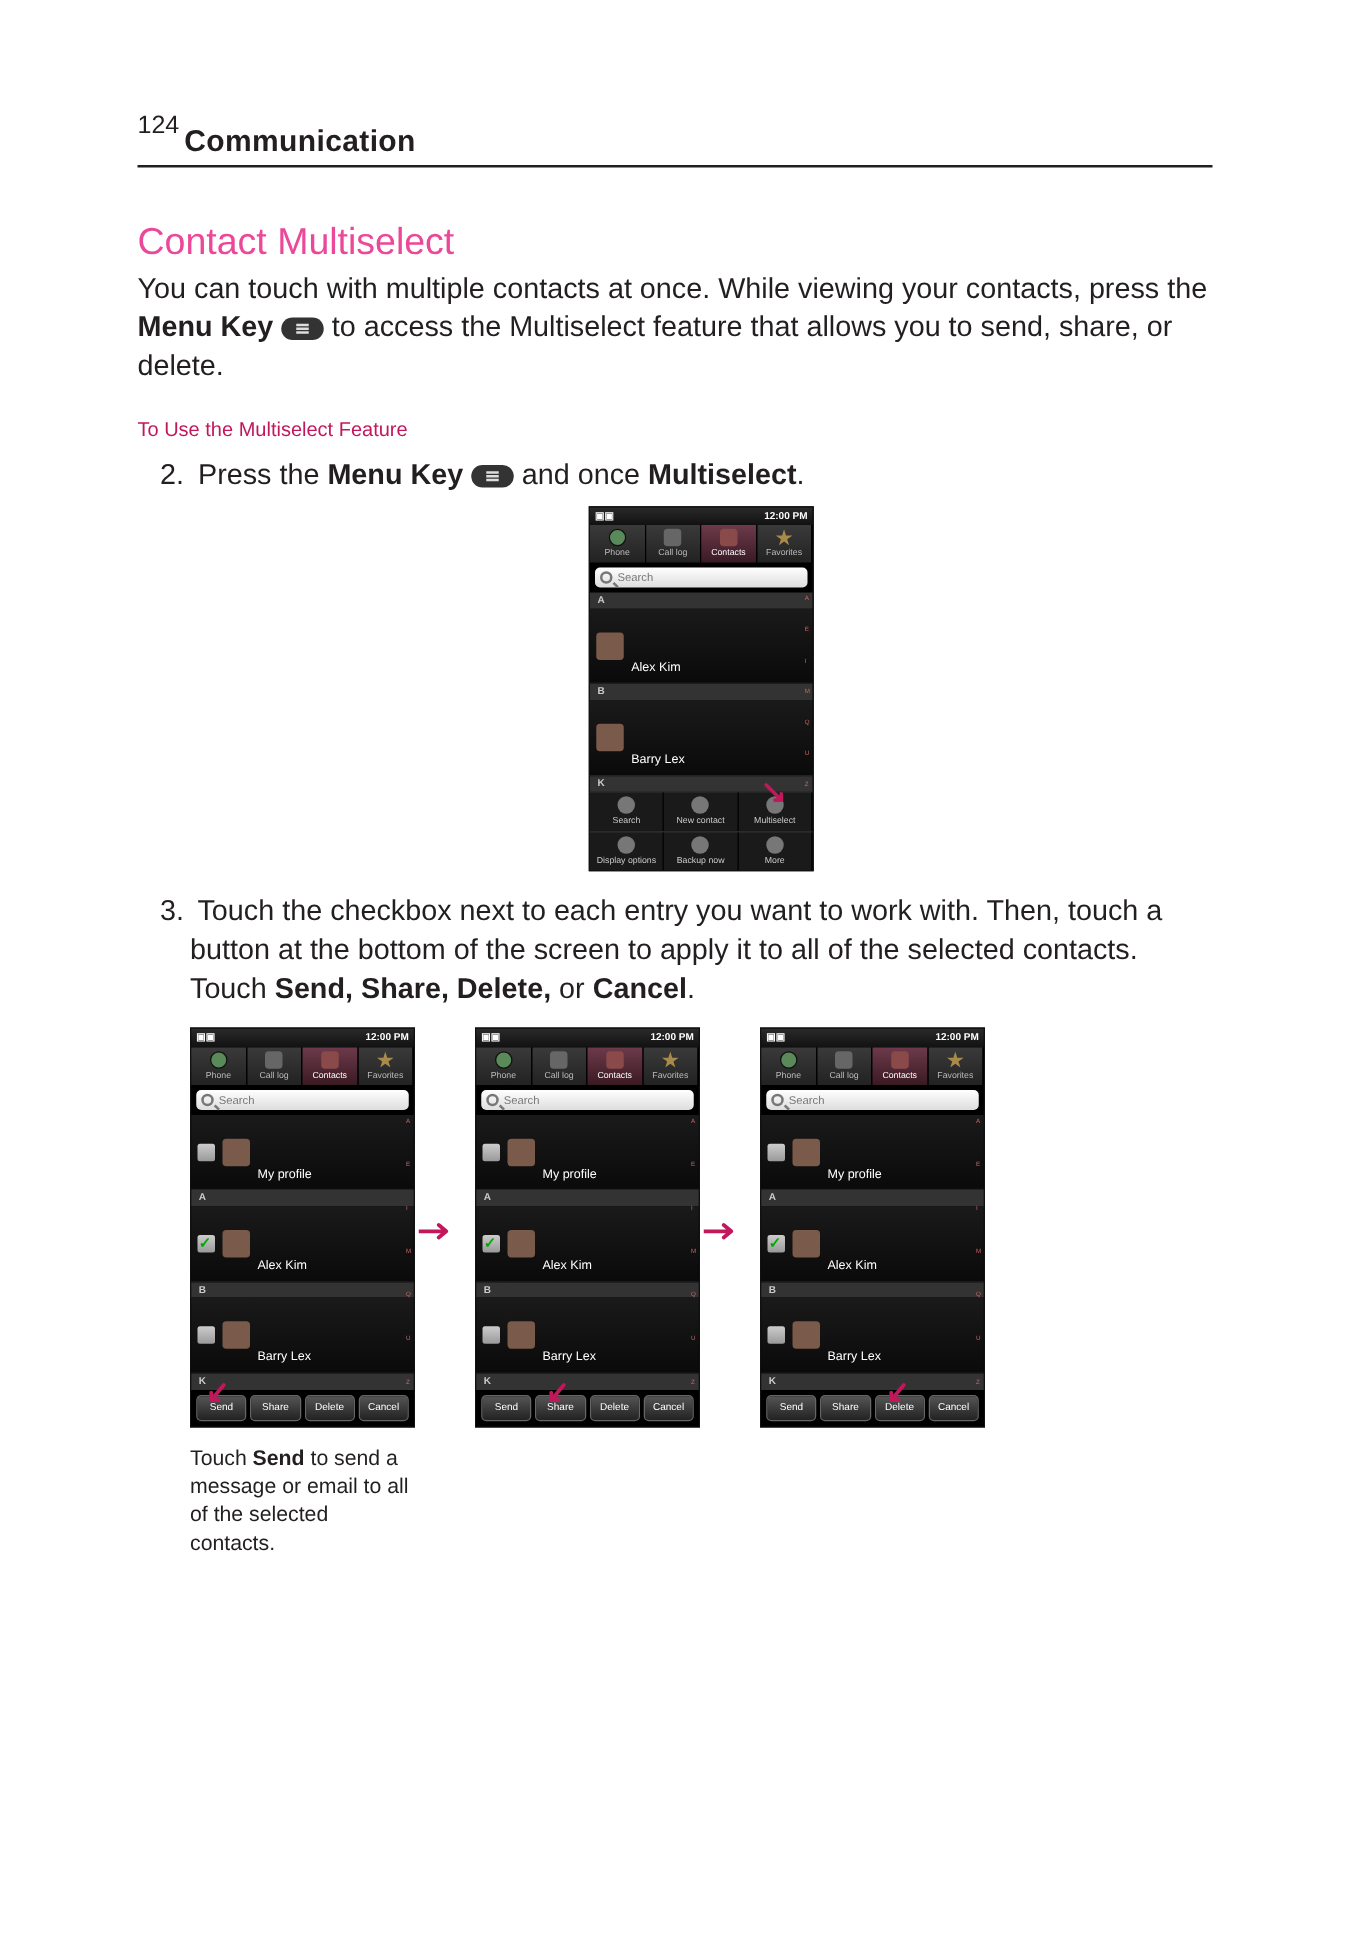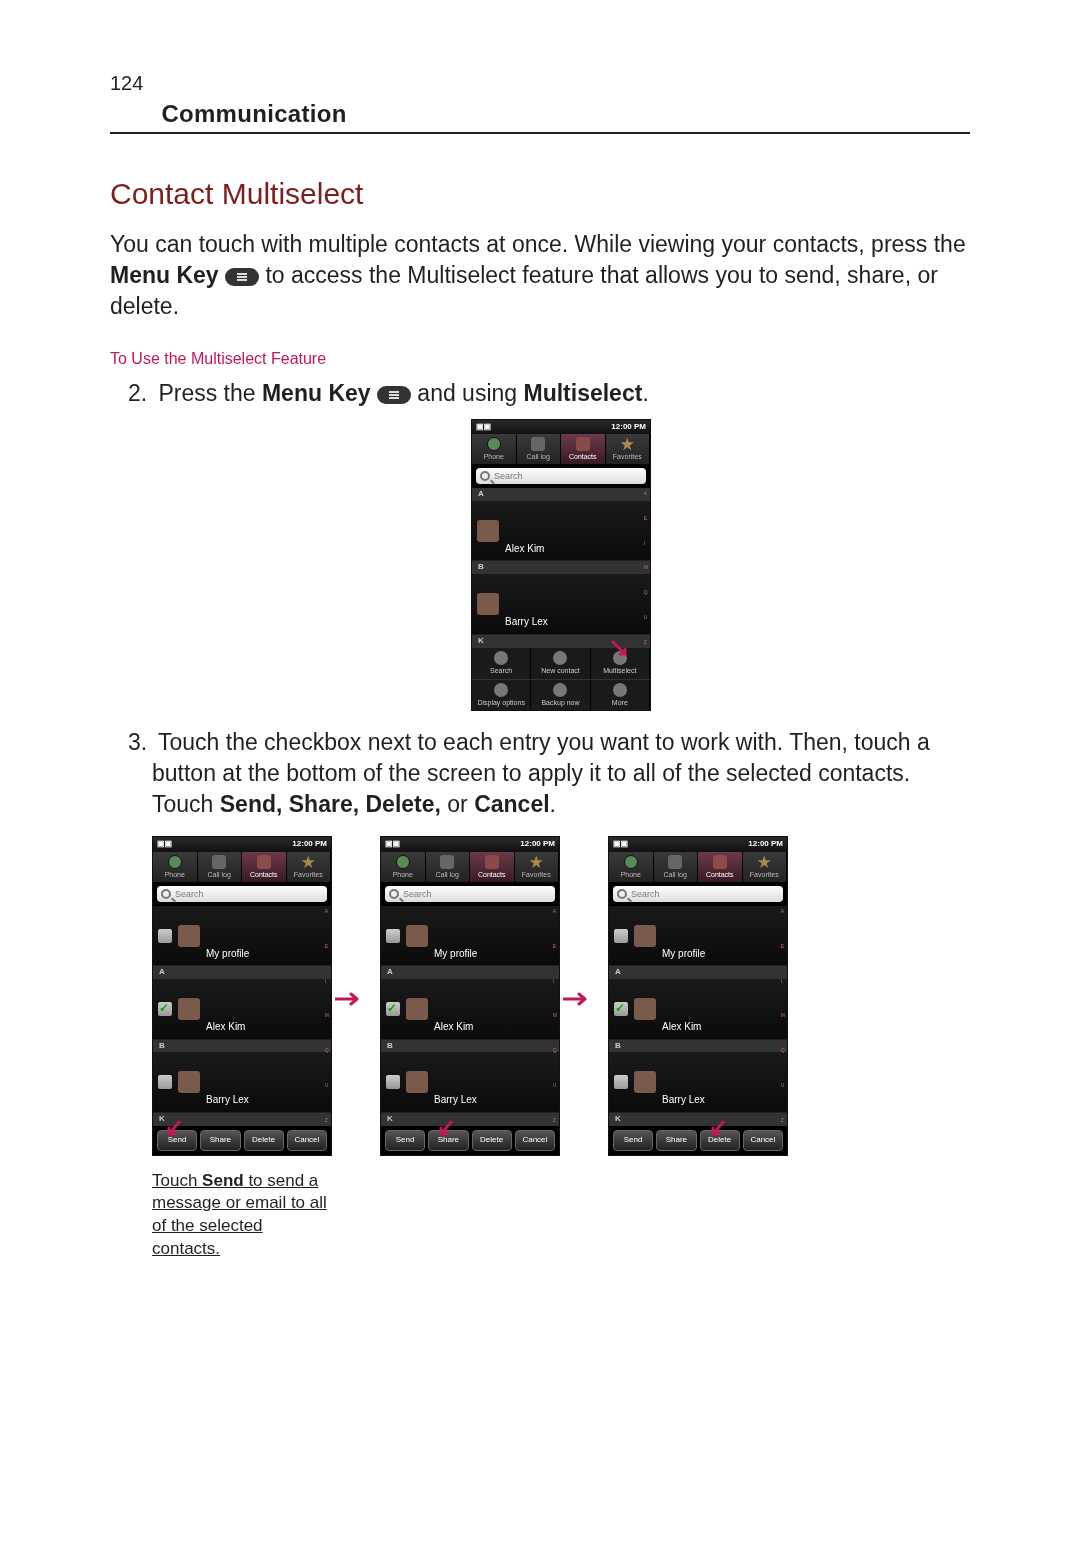--- a/index.html
+++ b/index.html
@@ -9,32 +9,31 @@
     color: #231f20;
     width: 1080px;
     margin: 0 auto;
     padding: 70px 110px 40px 110px;
     font-size: 23px;
     line-height: 1.35;
   }
   .header-row {
     border-bottom: 2px solid #231f20;
     display: flex;
-    align-items: flex-start;
-    gap: 18px;
+    align-items: center;
+    gap: 4px;
     padding-bottom: 2px;
     margin-bottom: 40px;
   }
   .page-no { font-size: 20px; }
   .chapter { font-size: 24px; font-weight: bold; letter-spacing: .3px; margin-top: 28px; }
   h1 {
-    color: #7f1d1d;
+    color: #ec4899;
     font-weight: 400;
     font-size: 30px;
-    margin-bottom: 14px;
   }
   h2 {
     color: #c2175b;
     font-weight: 400;
     font-size: 16px;
     margin-top: 26px;
     margin-bottom: 8px;
   }
   .para { margin-bottom: 6px; }
   ol { list-style: none; padding-left: 42px; }
@@ -174,21 +173,21 @@
 </p>
 
 <h2>To Use the Multiselect Feature</h2>
 
 <ol>
   <li>
     <span class="num">2. </span>
     <span>Press the </span>
     <span class="bold">Menu Key</span>
     <span class="inline-icon menu"></span>
-    <span> and using </span>
+    <span> and once </span>
     <span class="bold">Multiselect</span><span>.</span>
 
     <div class="fig-center">
       <div class="phone" style="position:relative;">
         <div class="statusbar">
           <span>▣▣</span>
           <span>12:00 PM</span>
         </div>
         <div class="ptabs">
           <div class="ptab"><div class="ticon phone"></div><span>Phone</span></div>
@@ -429,17 +428,17 @@
       <div class="actbtn">Cancel</div>
       <span class="pointer" style="left:100px;top:-6px;">
         <svg viewBox="0 0 20 20">
             <path d="M14 2 L4 14 L4 8 M4 14 L10 14" stroke="#c2175b" stroke-width="3" fill="none" stroke-linecap="round" stroke-linejoin="round"></path>
           </svg>
       </span>
     </div>
   </div>
 </div>
 
-<div class="captions" style="padding-left:42px;text-decoration:underline;">
+<div class="captions" style="padding-left:42px;">
   <div>
     <span>Touch </span><span class="bold">Send</span><span> to send a message or email to all of the selected contacts.</span>
   </div>
 </div>
 
 </body></html>

